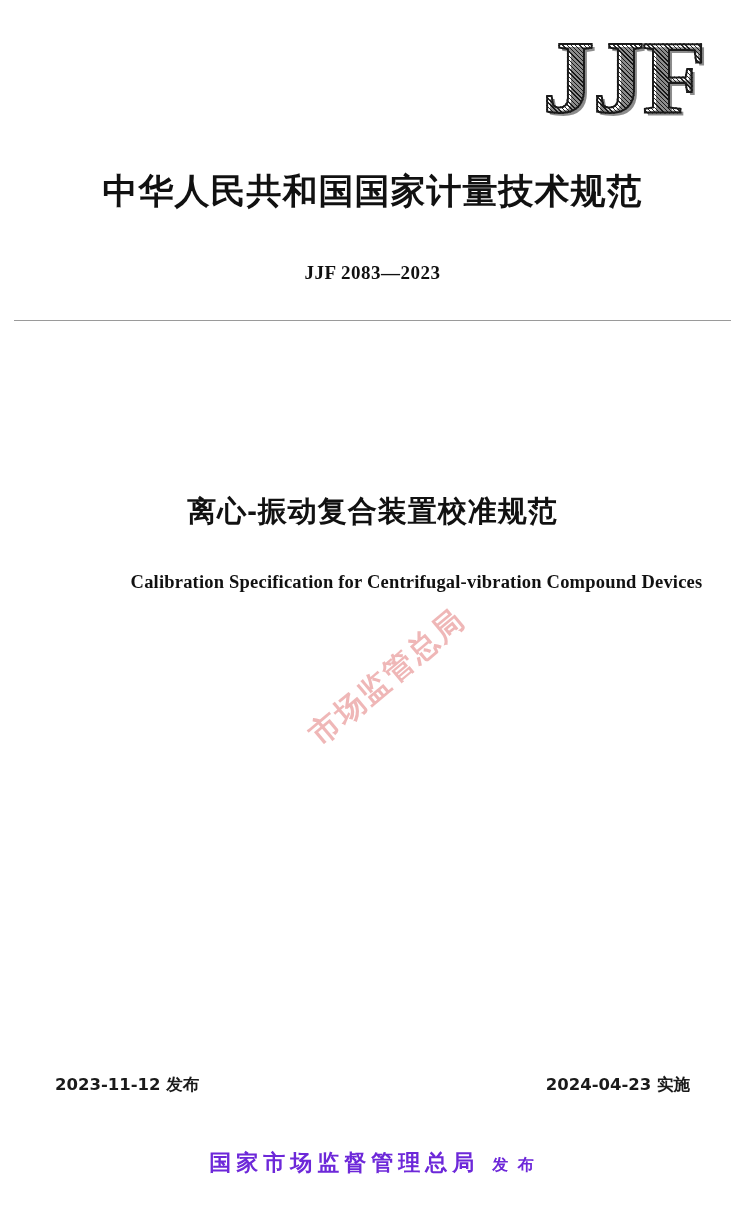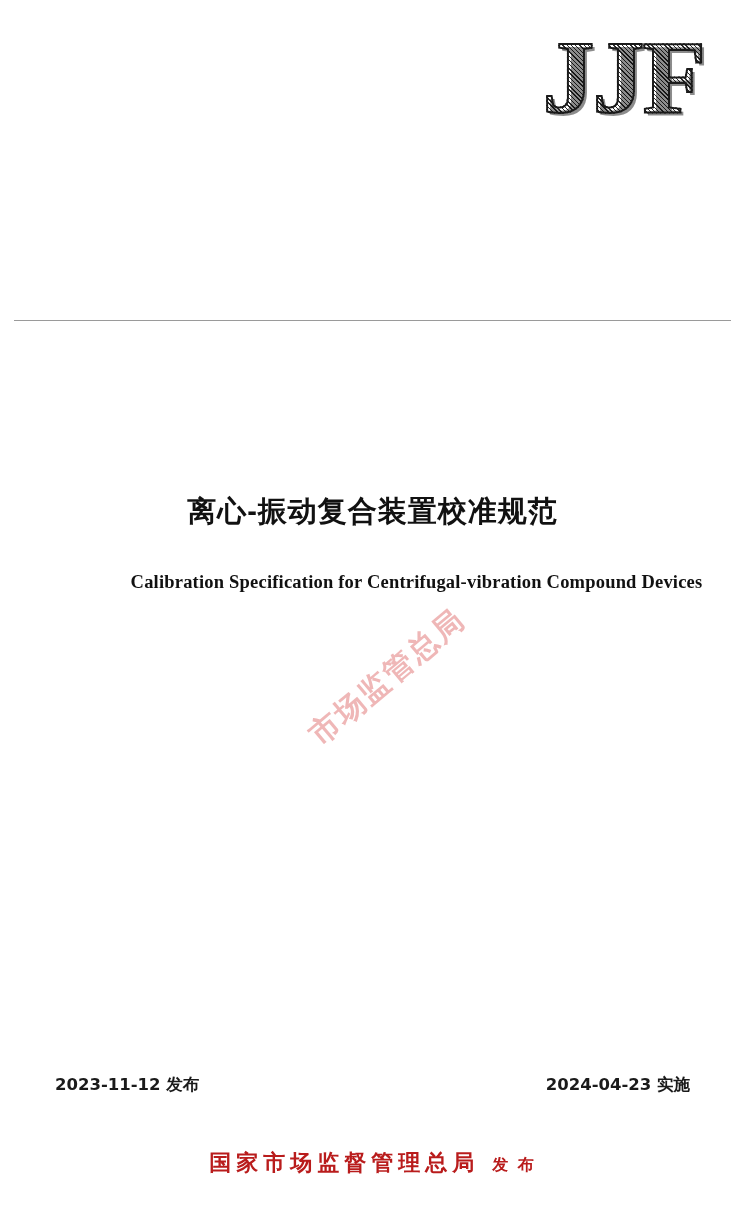--- a/index.html
+++ b/index.html
@@ -147,21 +147,21 @@
   }
   .date-row .date-item { white-space: nowrap; }
 
   .issuer-row {
     position: absolute;
     top: 1148px;
     left: 0;
     width: 745px;
     text-align: center;
     font-family: "DejaVu Sans", sans-serif;
-    color: #b91c1c;
+    color: #6d28d9;
     white-space: nowrap;
   }
   .issuer-name {
     font-size: 22px;
     font-weight: bold;
     letter-spacing: 5px;
   }
   .issuer-verb {
     font-size: 16px;
     font-weight: bold;
@@ -171,21 +171,23 @@
 </style>
 </head>
 <body>
 
 <div class="page">
 
   <div class="logo-wrap">
     <span class="logo-text">JJF</span>
   </div>
 
-
+  <div class="main-title">中华人民共和国国家计量技术规范</div>
+
+  <div class="std-number">JJF 2083—2023</div>
 
   <div class="rule rule-top"></div>
 
   <div class="doc-title-cn">离心-振动复合装置校准规范</div>
   <div class="doc-title-en">Calibration Specification for Centrifugal-vibration Compound Devices</div>
 
   <div class="watermark">市场监管总局</div>
 
   <div class="date-row">
     <span class="date-item">2023-11-12 发布</span>

